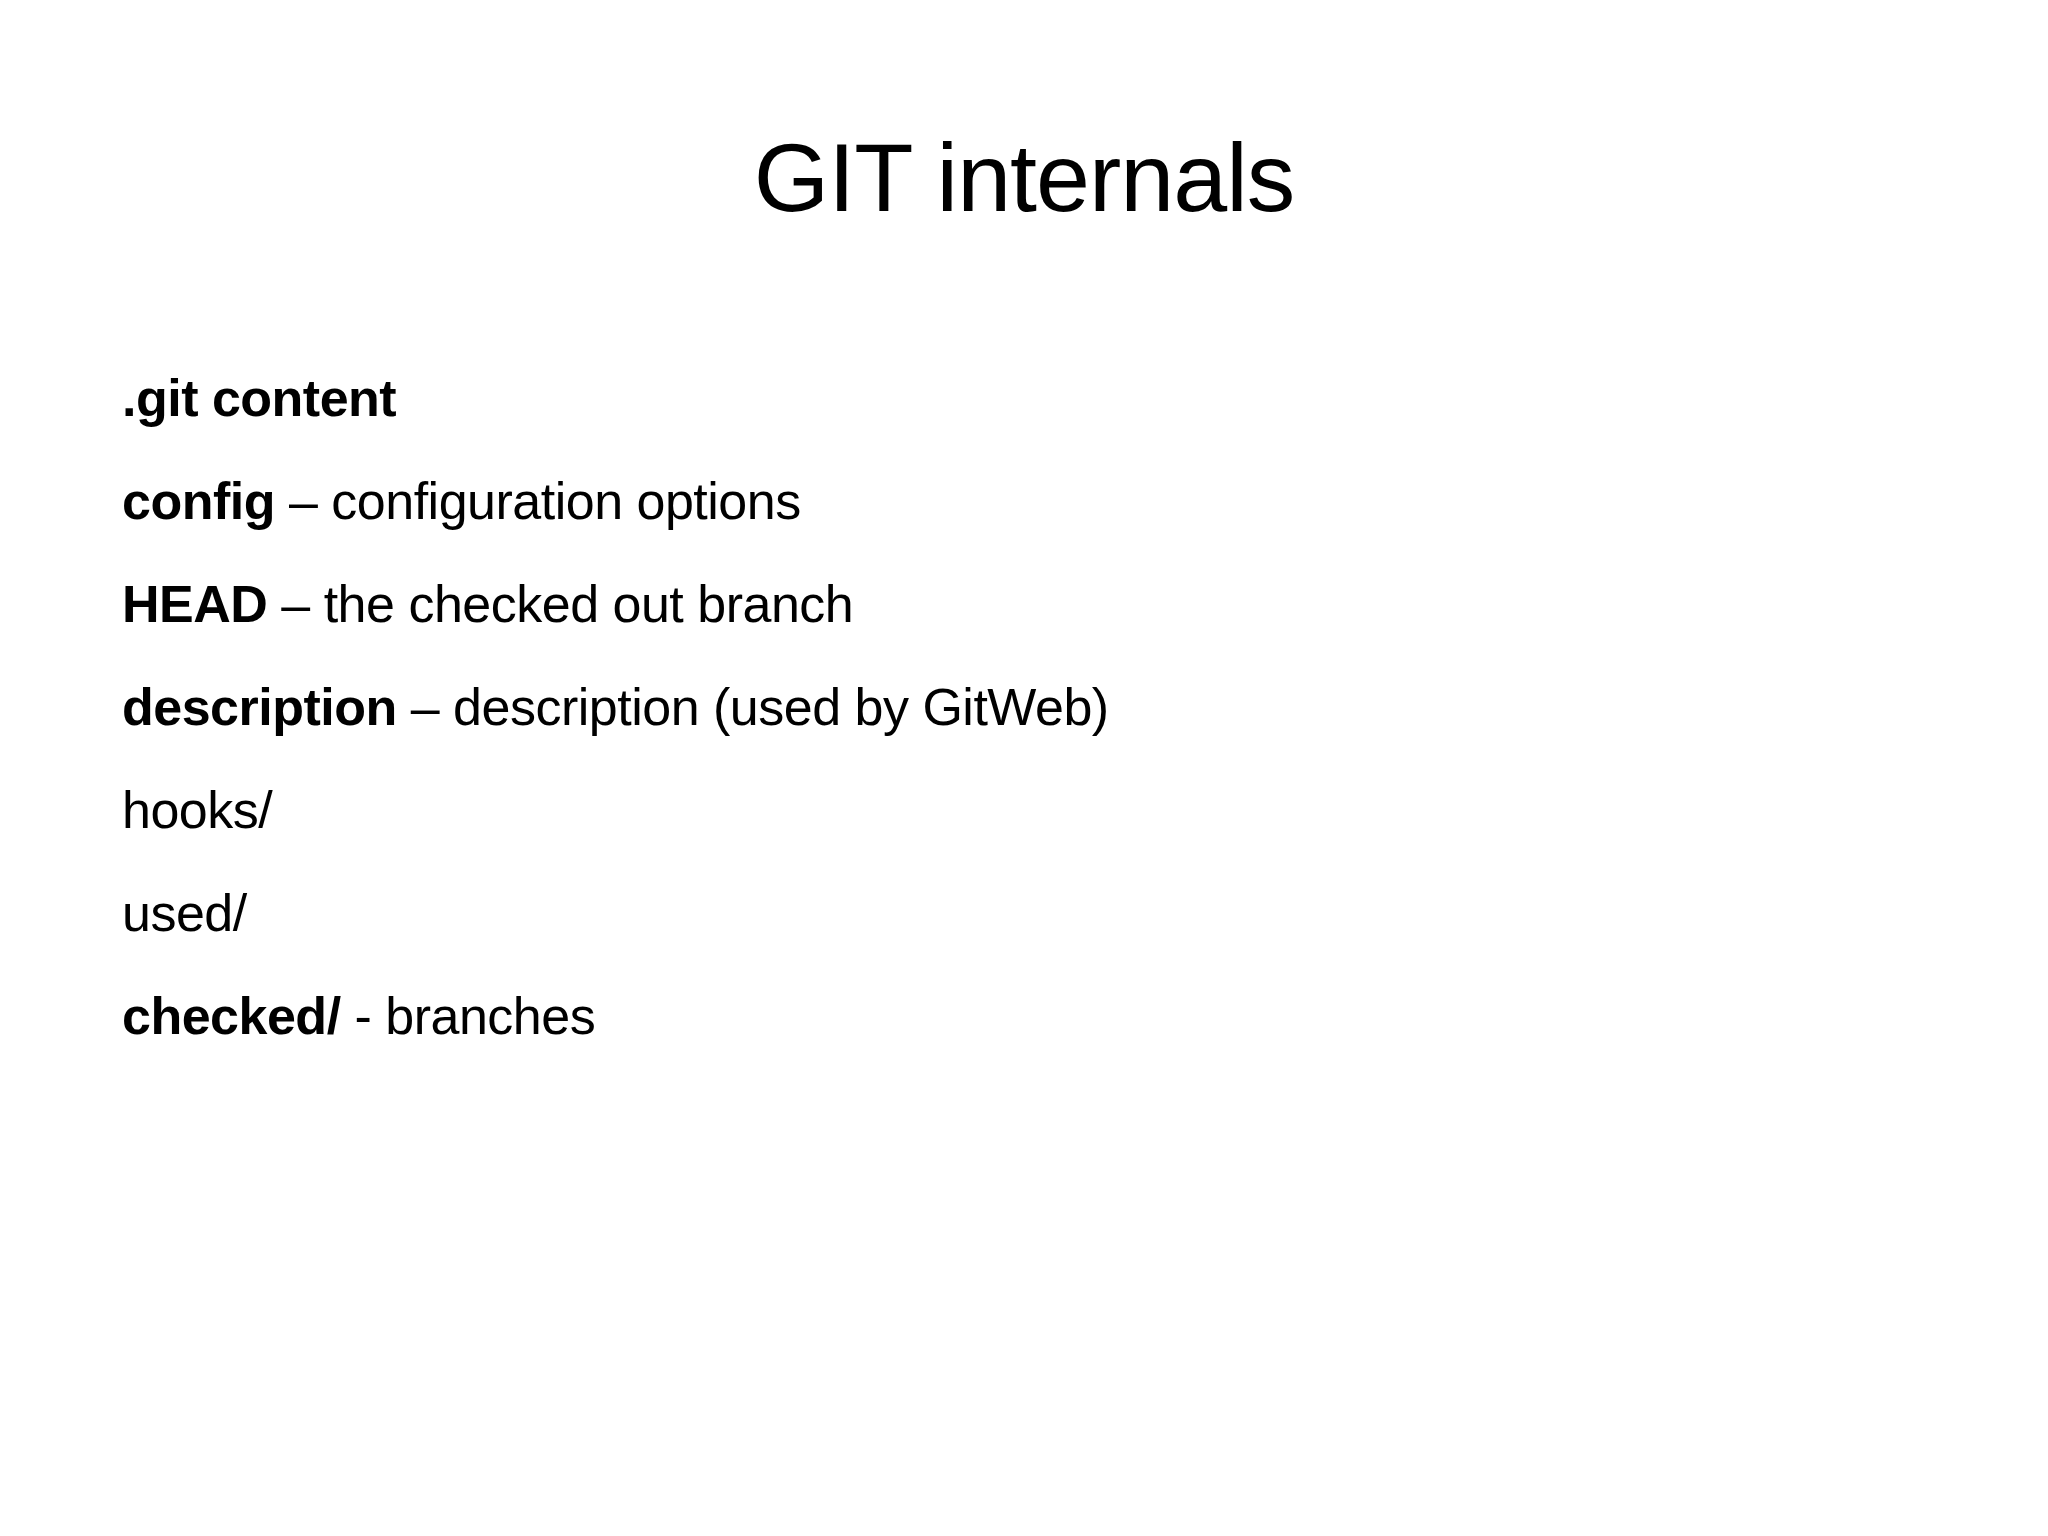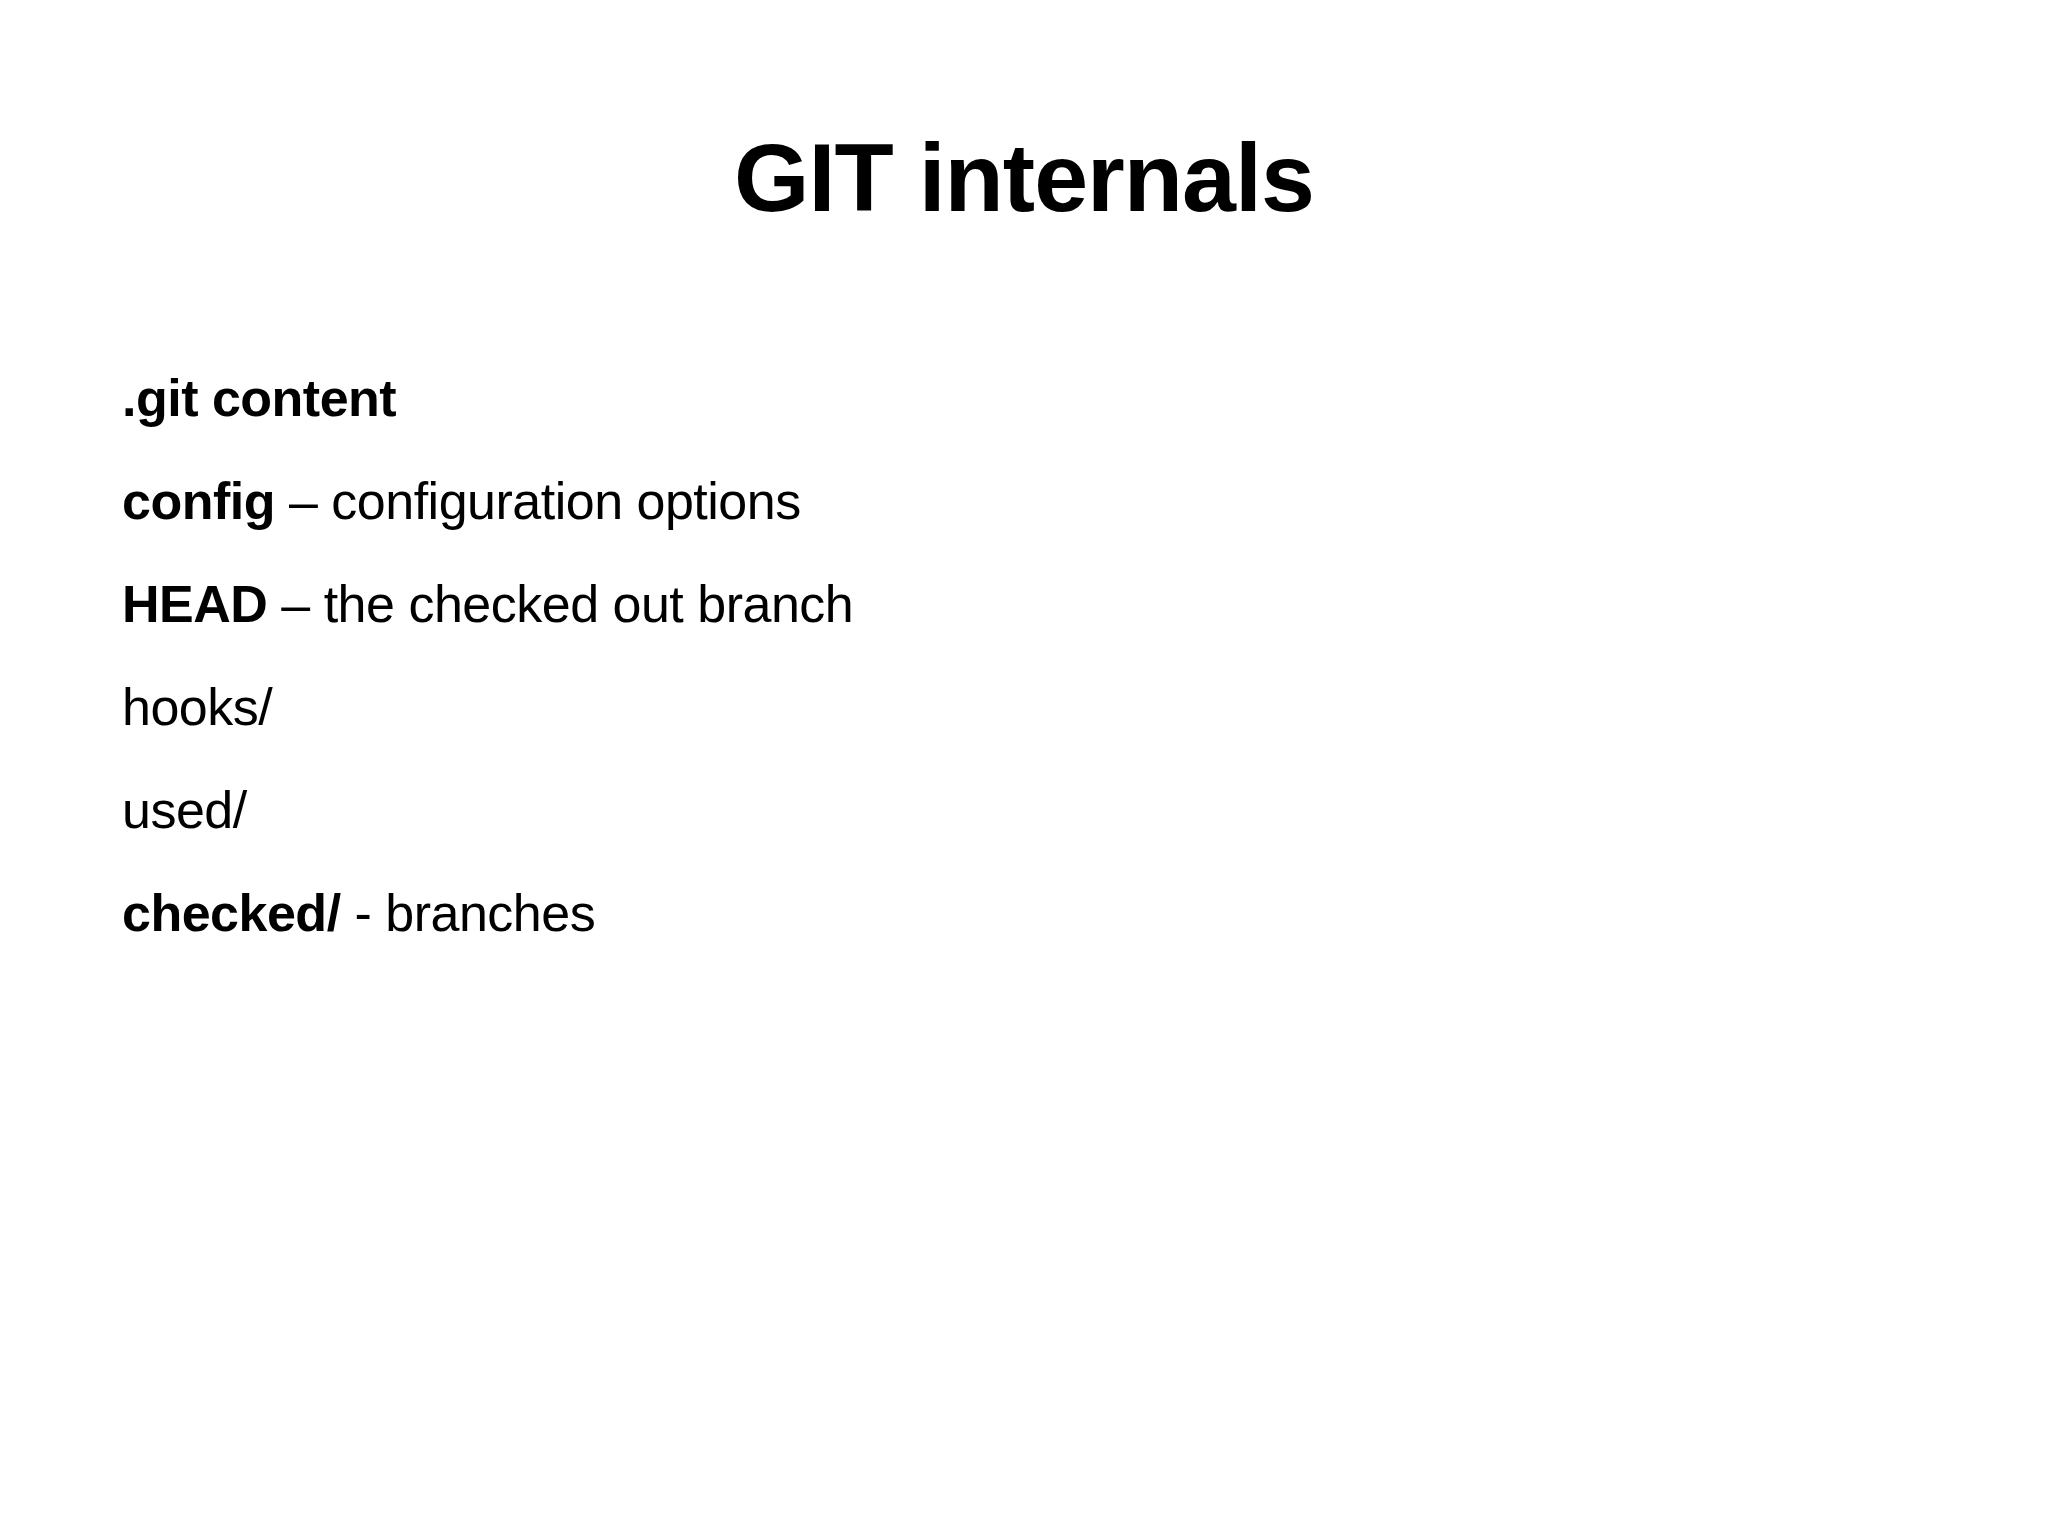--- a/index.html
+++ b/index.html
@@ -20,21 +20,21 @@
     inset: 0;
     background: #ffffff;
   }
   .slide-title {
     position: absolute;
     top: 55px;
     left: 0;
     width: 100%;
     text-align: center;
     font-size: 97px;
-    font-weight: 700;
+    font-weight: 400;
     line-height: 1.2;
     letter-spacing: -1px;
     white-space: nowrap;
   }
   .slide-content {
     position: absolute;
     left: 122px;
     top: 347px;
     right: 60px;
     font-size: 52px;
@@ -54,17 +54,18 @@
 </head>
 <body>
 
 <div class="slide">
   <h1 class="slide-title">GIT internals</h1>
 
   <div class="slide-content">
       <div class="content-line"><span class="term">.git content</span></div>
       <div class="content-line"><span class="term">config</span><span class="desc"> – configuration options</span></div>
       <div class="content-line"><span class="term">HEAD</span><span class="desc"> – the checked out branch</span></div>
+      <div class="content-line"><span class="term">description</span><span class="desc"> – description (used by GitWeb)</span></div>
       <div class="content-line"><span class="desc">hooks/</span></div>
       <div class="content-line"><span class="desc">used/</span></div>
       <div class="content-line"><span class="term">checked/</span><span class="desc"> - branches</span></div>
     </div>
 </div>
 
 </body></html>

